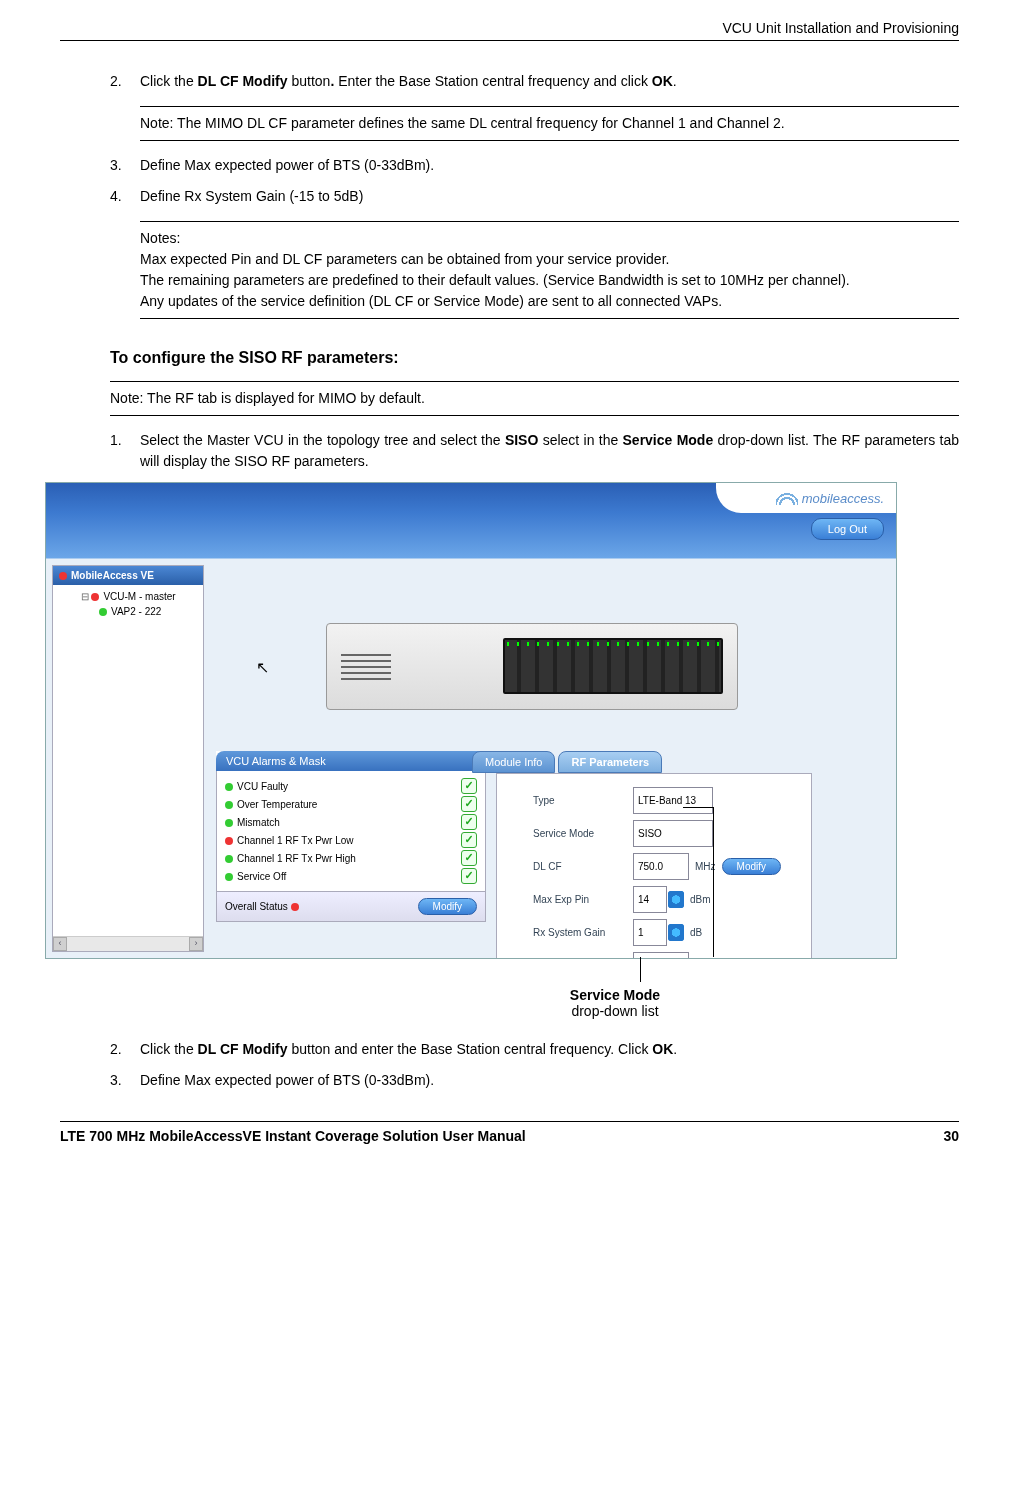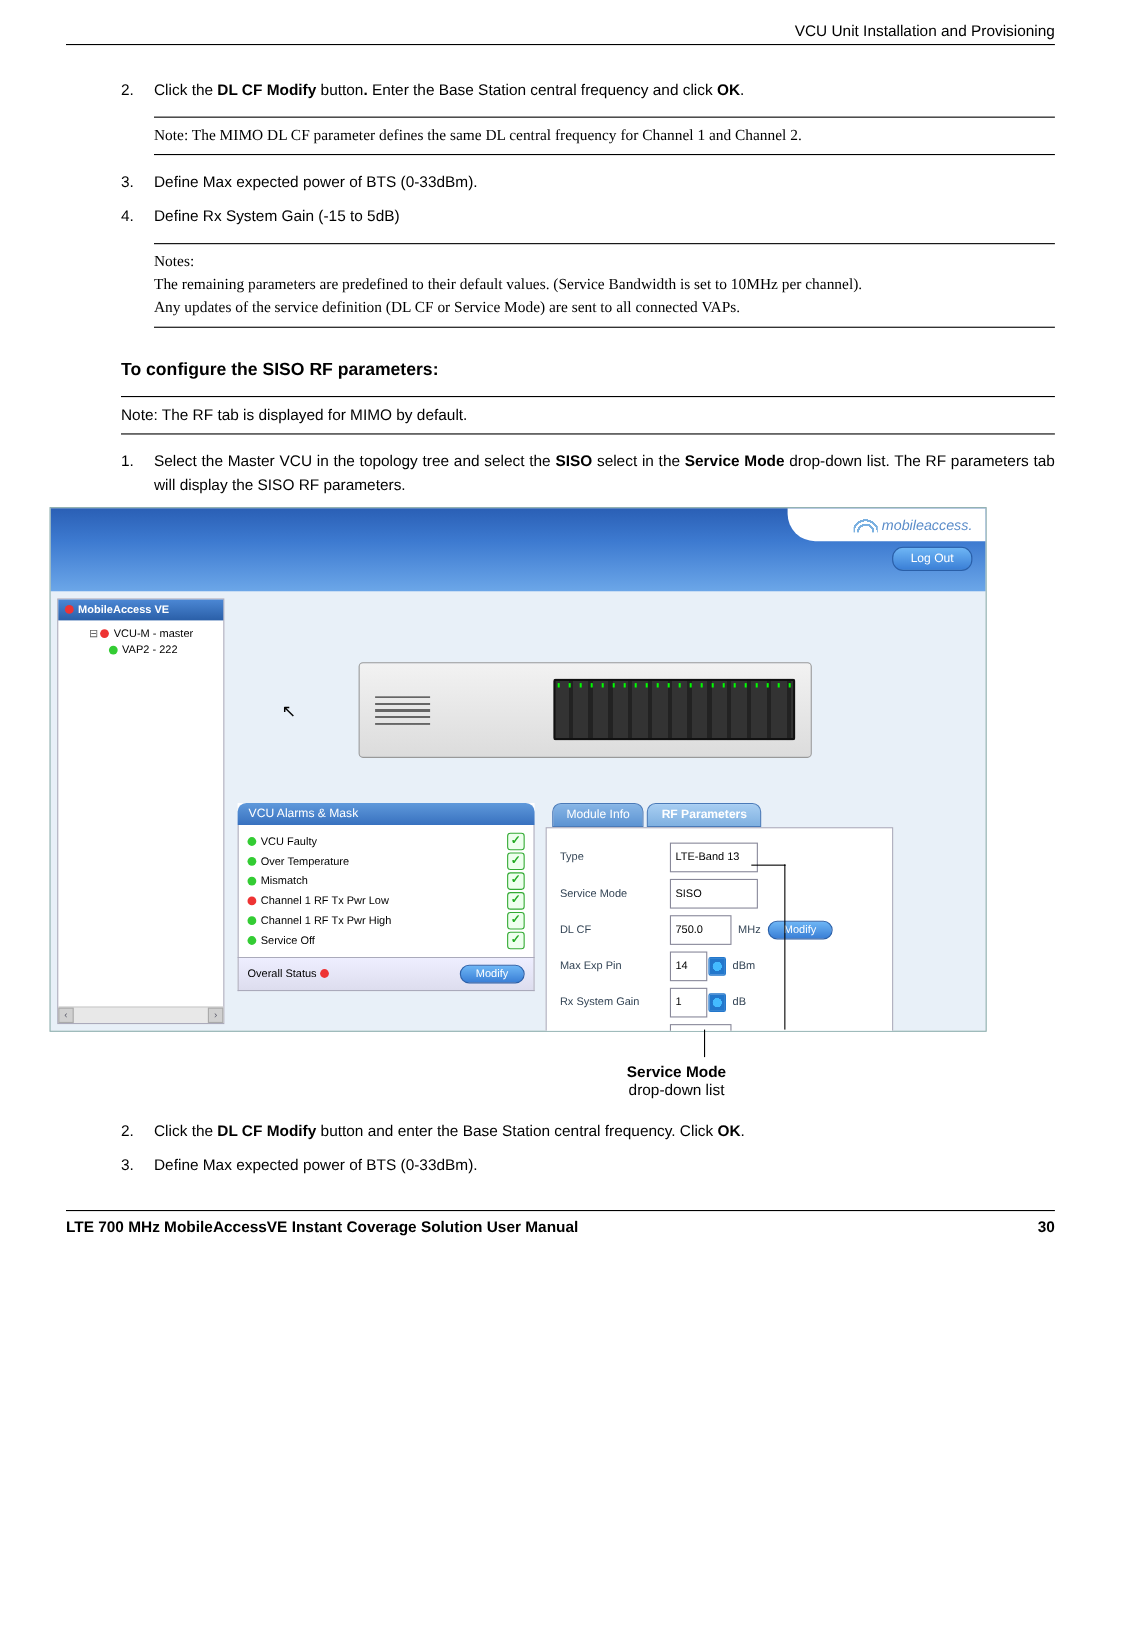--- a/index.html
+++ b/index.html
@@ -31,21 +31,20 @@
     flex: 1;
     text-align: justify;
   }
   .note-box {
     border-top: 1.5px solid #000;
     border-bottom: 1.5px solid #000;
     padding: 6px 0;
     margin: 14px 0 14px 80px;
     line-height: 1.5;
     text-align: justify;
-    font-family: Liberation Serif, serif;
   }
   .note-box-full {
     border-top: 1.5px solid #000;
     border-bottom: 1.5px solid #000;
     padding: 6px 0;
     margin: 14px 0 14px 50px;
     line-height: 1.5;
   }
   h3.section-head {
     font-size: 16px;
@@ -226,21 +225,21 @@
     background: linear-gradient(#6eb6f5, #3a7fd6);
     border:1px solid #2a5fa8;
     border-radius:10px;
     color:#fff;
     padding:2px 14px;
     font-size:10px;
   }
 
   .rf-tabs {
     position:absolute;
-    left: 456px; top: 268px;
+    left: 426px; top: 268px;
     display:flex;
     gap:3px;
   }
   .rf-tab {
     background: linear-gradient(#88b6e6, #5c93d2);
     color:#fff;
     padding:4px 12px;
     border-radius:8px 8px 0 0;
     font-size:11px;
     border:1px solid #4a7ab8;
@@ -251,21 +250,21 @@
   }
   .rf-body {
     position:absolute;
     left:450px; top: 290px;
     width: 290px;
     border:1px solid #aab;
     background:#fff;
     padding:10px 12px;
   }
   .rf-row { display:flex; align-items:center; padding:3px 0; font-size:10px; color:#345;}
-  .rf-label { width: 100px; }
+  .rf-label { width: 100px; margin-left: 24px; }
   .rf-input { border:1px solid #889; background:#fff; padding:1px 4px; width:56px; height:27px; font-size:10px; box-sizing:border-box;}
   .rf-input.wide { width: 80px; }
   .stepper {
     width:14px; height:15px;
     background: radial-gradient(circle at 50% 50%, #4bf 40%, #27c 42%);
     border:1px solid #27c;
     border-radius:2px;
     margin-left:1px;
   }
   .unit { margin-left:6px; color:#345;}
@@ -311,20 +310,21 @@
   <div class="ol-num">3.</div>
   <div class="ol-text">Define Max expected power of BTS (0-33dBm).</div>
 </div>
 <div class="ol-item">
   <div class="ol-num">4.</div>
   <div class="ol-text">Define Rx System Gain (-15 to 5dB)</div>
 </div>
 
 <div class="note-box">
   <div>Notes:</div>
+  <div>Max expected Pin and DL CF parameters can be obtained from your service provider.</div>
   <div>The remaining parameters are predefined to their default values. (Service Bandwidth is set to 10MHz per channel).</div>
   <div>Any updates of the service definition (DL CF or Service Mode) are sent to all connected VAPs.</div>
 </div>
 
 <h3 class="section-head">To configure the SISO RF parameters:</h3>
 
 <div class="note-box-full">Note: The RF tab is displayed for MIMO by default.</div>
 
 <div class="ol-item">
   <div class="ol-num">1.</div>

